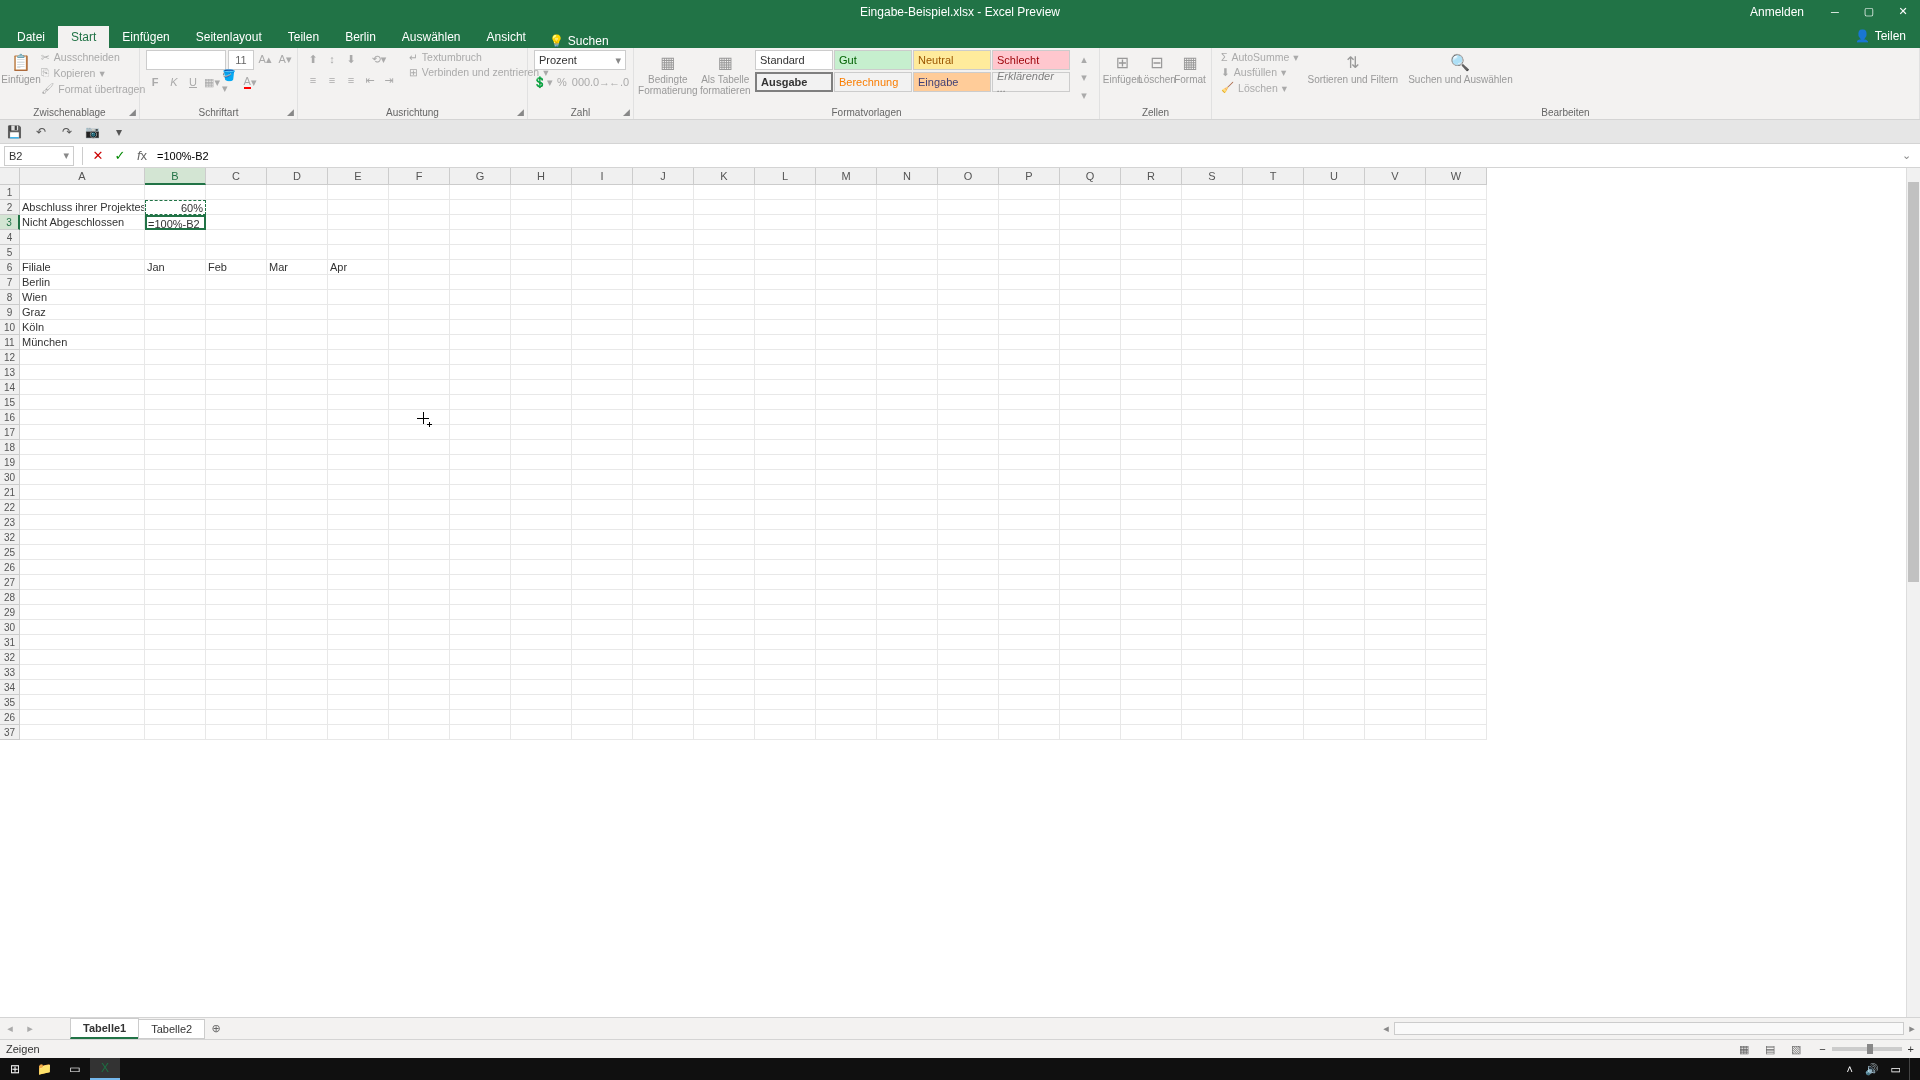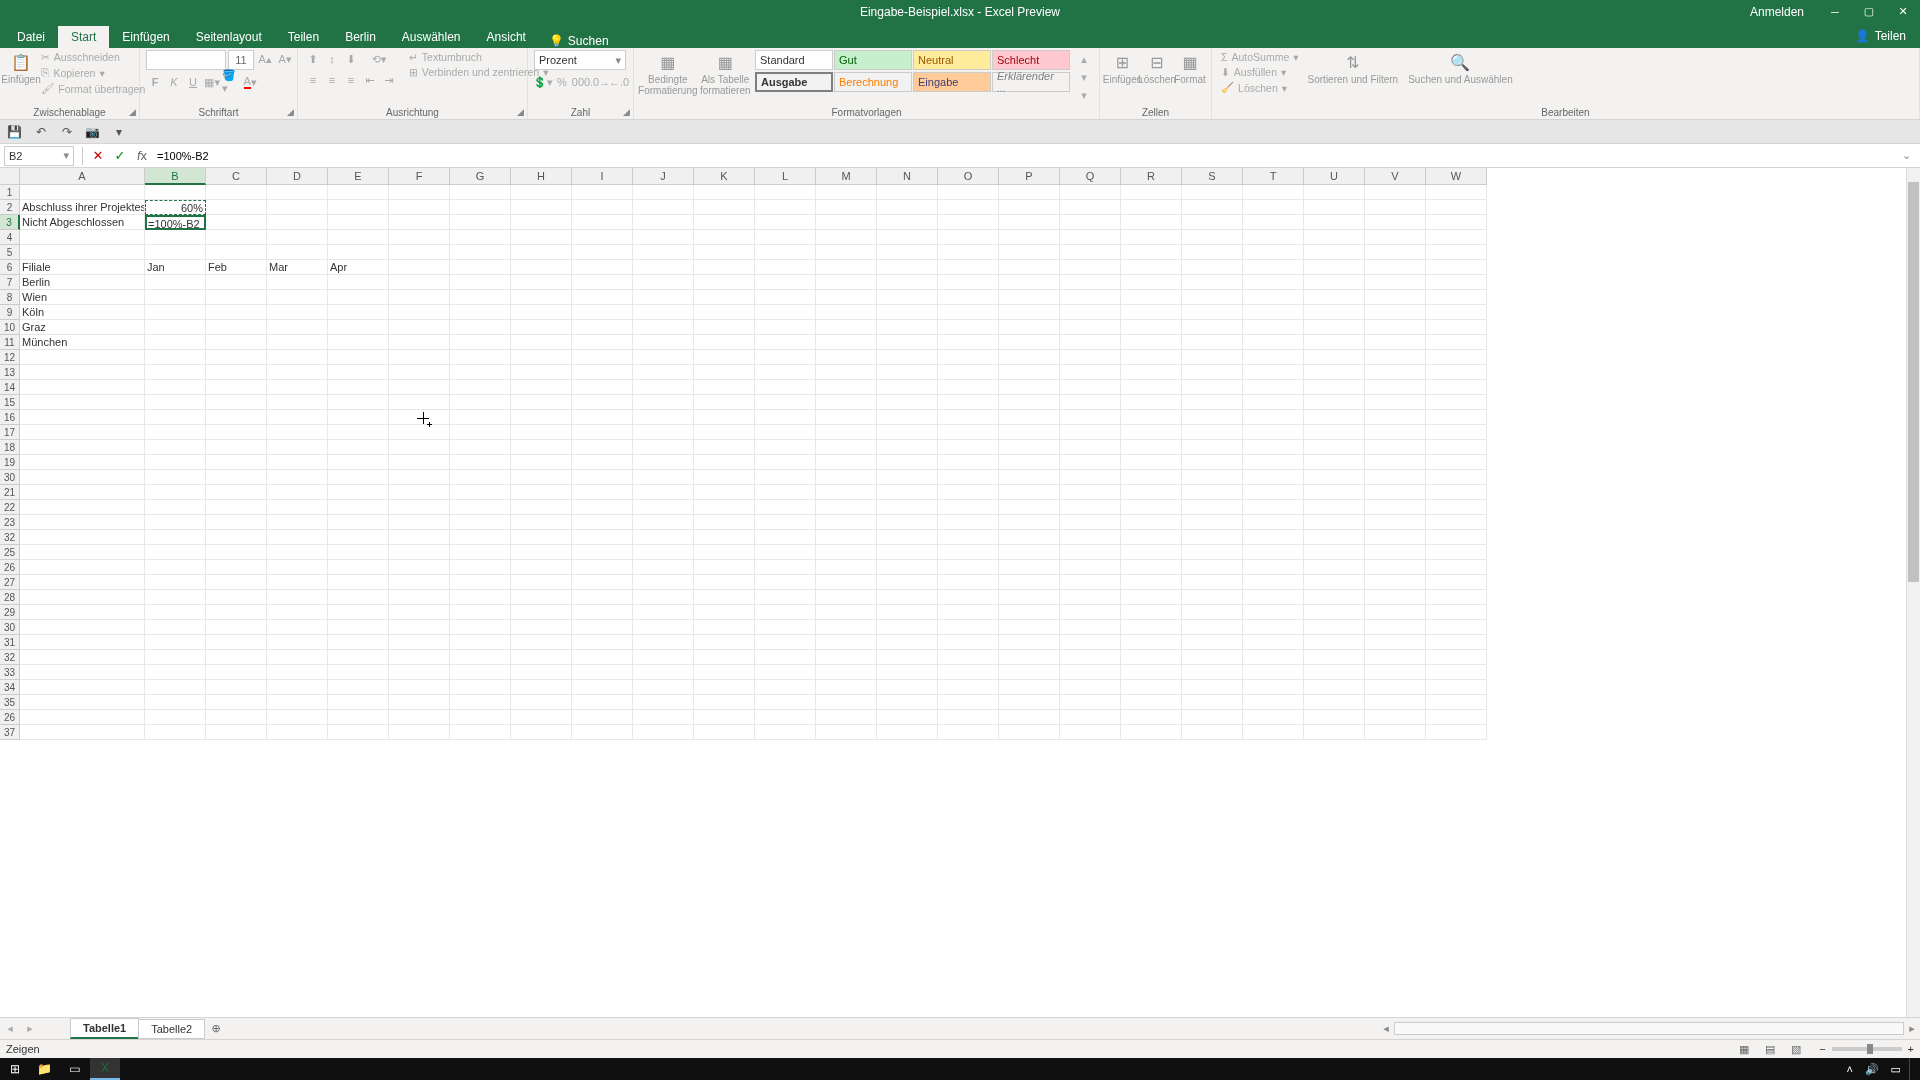--- a/index.html
+++ b/index.html
@@ -597,46 +597,46 @@
         <div class="cell" style="width: 61px;"></div>
         <div class="cell" style="width: 61px;"></div>
         <div class="cell" style="width: 61px;"></div>
         <div class="cell" style="width: 61px;"></div>
         <div class="cell" style="width: 61px;"></div>
         <div class="cell" style="width: 61px;"></div>
         <div class="cell" style="width: 61px;"></div>
         <div class="cell" style="width: 61px;"></div>
       </div>
       <div class="crow">
+        <div class="cell" style="width: 125px;">Graz</div>
+        <div class="cell" style="width: 61px;"></div>
+        <div class="cell" style="width: 61px;"></div>
+        <div class="cell" style="width: 61px;"></div>
+        <div class="cell" style="width: 61px;"></div>
+        <div class="cell" style="width: 61px;"></div>
+        <div class="cell" style="width: 61px;"></div>
+        <div class="cell" style="width: 61px;"></div>
+        <div class="cell" style="width: 61px;"></div>
+        <div class="cell" style="width: 61px;"></div>
+        <div class="cell" style="width: 61px;"></div>
+        <div class="cell" style="width: 61px;"></div>
+        <div class="cell" style="width: 61px;"></div>
+        <div class="cell" style="width: 61px;"></div>
+        <div class="cell" style="width: 61px;"></div>
+        <div class="cell" style="width: 61px;"></div>
+        <div class="cell" style="width: 61px;"></div>
+        <div class="cell" style="width: 61px;"></div>
+        <div class="cell" style="width: 61px;"></div>
+        <div class="cell" style="width: 61px;"></div>
+        <div class="cell" style="width: 61px;"></div>
+        <div class="cell" style="width: 61px;"></div>
+        <div class="cell" style="width: 61px;"></div>
+      </div>
+      <div class="crow">
         <div class="cell" style="width: 125px;">Köln</div>
-        <div class="cell" style="width: 61px;"></div>
-        <div class="cell" style="width: 61px;"></div>
-        <div class="cell" style="width: 61px;"></div>
-        <div class="cell" style="width: 61px;"></div>
-        <div class="cell" style="width: 61px;"></div>
-        <div class="cell" style="width: 61px;"></div>
-        <div class="cell" style="width: 61px;"></div>
-        <div class="cell" style="width: 61px;"></div>
-        <div class="cell" style="width: 61px;"></div>
-        <div class="cell" style="width: 61px;"></div>
-        <div class="cell" style="width: 61px;"></div>
-        <div class="cell" style="width: 61px;"></div>
-        <div class="cell" style="width: 61px;"></div>
-        <div class="cell" style="width: 61px;"></div>
-        <div class="cell" style="width: 61px;"></div>
-        <div class="cell" style="width: 61px;"></div>
-        <div class="cell" style="width: 61px;"></div>
-        <div class="cell" style="width: 61px;"></div>
-        <div class="cell" style="width: 61px;"></div>
-        <div class="cell" style="width: 61px;"></div>
-        <div class="cell" style="width: 61px;"></div>
-        <div class="cell" style="width: 61px;"></div>
-      </div>
-      <div class="crow">
-        <div class="cell" style="width: 125px;">Graz</div>
         <div class="cell" style="width: 61px;"></div>
         <div class="cell" style="width: 61px;"></div>
         <div class="cell" style="width: 61px;"></div>
         <div class="cell" style="width: 61px;"></div>
         <div class="cell" style="width: 61px;"></div>
         <div class="cell" style="width: 61px;"></div>
         <div class="cell" style="width: 61px;"></div>
         <div class="cell" style="width: 61px;"></div>
         <div class="cell" style="width: 61px;"></div>
         <div class="cell" style="width: 61px;"></div>

